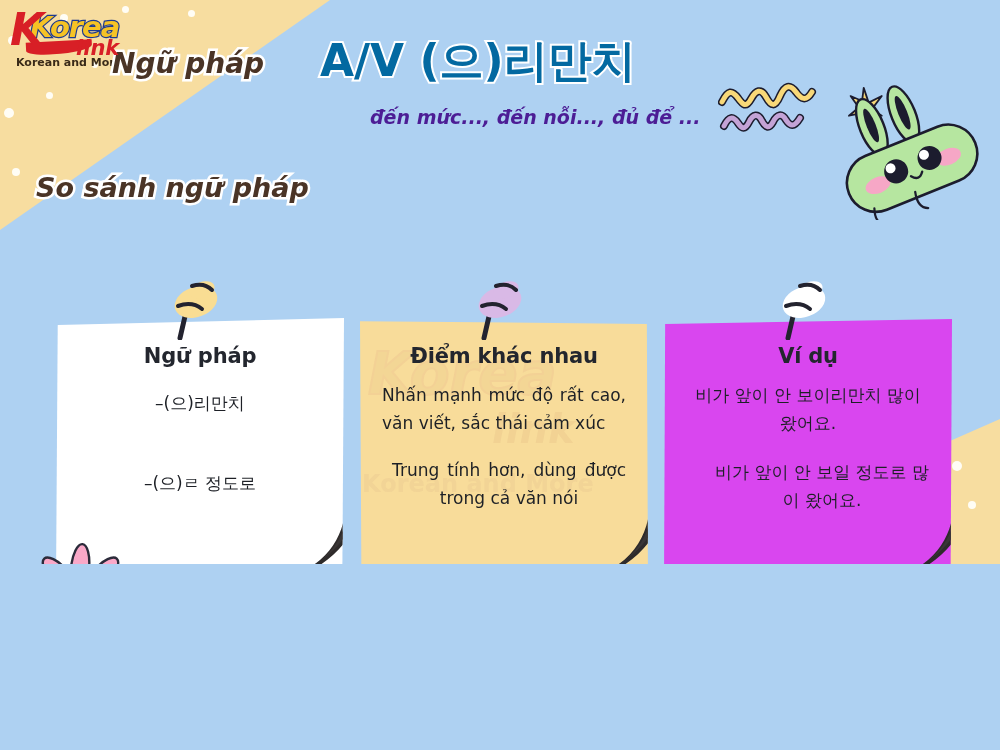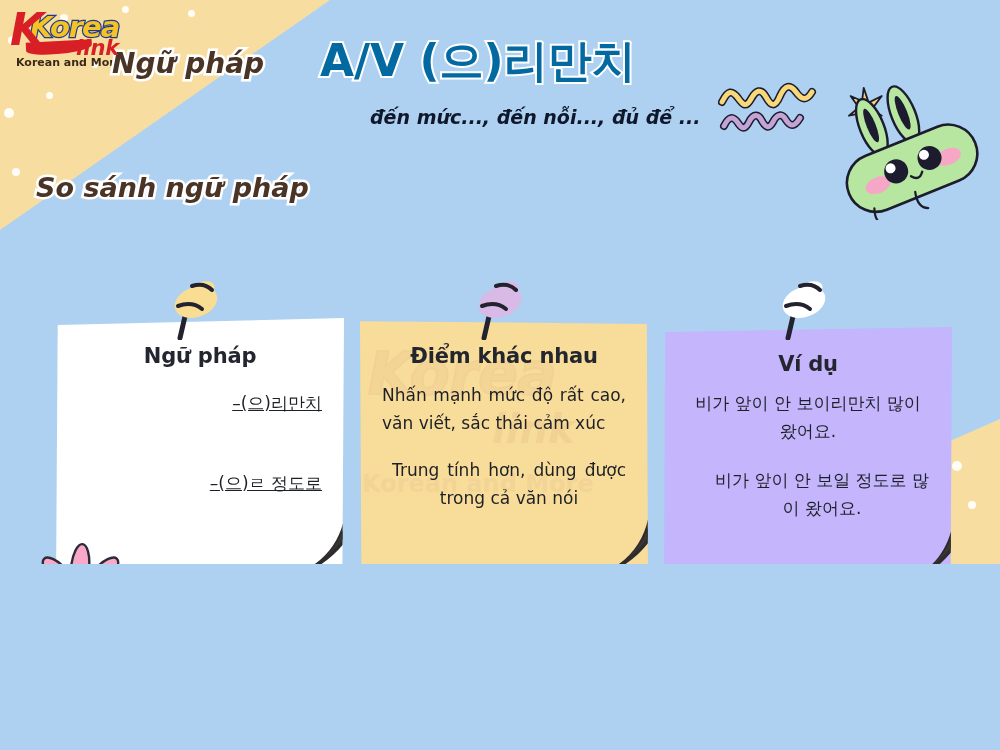--- a/index.html
+++ b/index.html
@@ -88,21 +88,21 @@
     font-size:44px;font-weight:bold;
     color:#0369a1;
     -webkit-text-stroke:4px #ffffff;
     paint-order:stroke fill;
     white-space:nowrap;
     font-family:"DejaVu Sans","Liberation Sans",sans-serif;
   }
   #title-sub{
     position:absolute;left:370px;top:106px;
     font-size:19px;font-weight:bold;font-style:italic;
-    color:#0f172a;
+    color:#4c1d95;
     white-space:nowrap;
   }
 
   
   #squiggles{position:absolute;left:718px;top:78px;width:110px;height:60px;}
 
   
   #bunny{position:absolute;left:828px;top:80px;width:160px;height:140px;}
 
   
@@ -119,36 +119,36 @@
   .card .curl{
     position:absolute;right:-1px;bottom:-2px;width:92px;height:74px;
     z-index:3;pointer-events:none;
   }
   #card-1{left:56px;top:318px;width:288px;height:268px;
     background:#ffffff;
     clip-path:polygon(0.6% 2.6%, 100% 0%, 99.4% 99%, 0% 100%);}
   #card-2{left:360px;top:318px;width:288px;height:268px;
     background:#f8dc9a;
     clip-path:polygon(0% 1.2%, 99.6% 2.2%, 100% 100%, 0.5% 98.6%);}
-  #card-3{left:664px;top:326px;width:288px;height:268px;
-    background:#c4b5fd;
+  #card-3{left:664px;top:318px;width:288px;height:268px;
+    background:#d946ef;
     clip-path:polygon(0.4% 2.2%, 100% 0.4%, 99.5% 98.8%, 0% 100%);}
 
   .card-title{
     text-align:center;
     font-size:21px;font-weight:bold;
     color:#23262e;
     margin:0 0 6px 0;
     letter-spacing:-0.2px;
   }
   .card-line{
     font-size:17px;color:#1d2026;line-height:1.62;
     margin:0;
   }
-  #card-1 .card-line{text-align:right;text-decoration:underline;}
+  #card-1 .card-line{text-align:center;}
   #card-1 .l1{margin-top:22px;}
   #card-1 .l2{margin-top:52px;}
   #card-2 .card-line{text-align:justify;text-align-last:left;}
   #card-2 .l2{margin-top:20px;text-align:justify;text-align-last:center;padding-left:10px;}
   #card-3 .card-line{text-align:center;}
   #card-3 .l2{margin-top:22px;margin-left:28px;}
   #card-3 .card-title{margin-bottom:14px;}
   #card-2 .card-title{margin-bottom:14px;}
 
   

